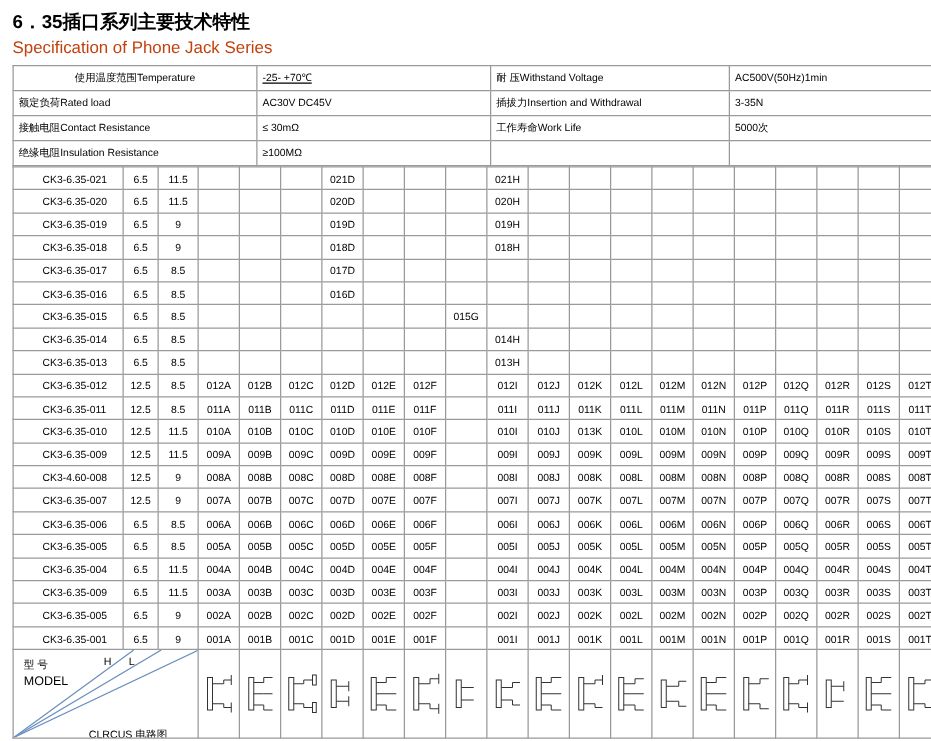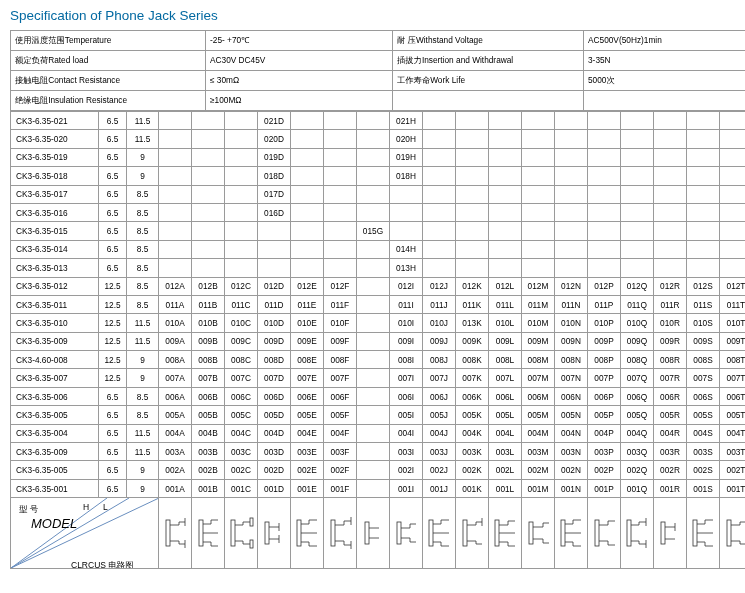--- a/index.html
+++ b/index.html
@@ -26,43 +26,43 @@
     font-weight: bold;
     letter-spacing: 0px;
     line-height: 20px;
     margin: 2px 0 0 2px;
   }
   .title-en {
     font-size: 13.5px;
     font-weight: normal;
     line-height: 18px;
     margin: 1px 0 5px 2px;
-    color: #0369a1;
+    color: #c2410c;
   }
   table.spec {
     border-collapse: collapse;
     width: 729px;
     margin-left: 2px;
     table-layout: fixed;
   }
   table.spec td {
     border: 1px solid #9a9a9a;
     font-size: 8.3px;
     line-height: 11px;
     height: 19px;
     padding: 0 4px;
     vertical-align: middle;
     white-space: nowrap;
     overflow: hidden;
   }
   td.lbl { font-size: 8.3px; }
   td.val { font-size: 8.3px; }
   
-  .w-lbl1 { width: 186px; }
-  .w-val1 { width: 178px; }
+  .w-lbl1 { width: 186px; text-align: center; }
+  .w-val1 { width: 178px; text-decoration: underline; }
   .w-lbl2 { width: 182px; margin-left: 36px; }
   .w-val2 { width: 183px; }
 
   
   table.matrix {
     border-collapse: collapse;
     width: 729px;
     margin-left: 2px;
     table-layout: fixed;
   }
@@ -72,21 +72,21 @@
     line-height: 10px;
     height: 17.4px;
     padding: 0;
     text-align: center;
     vertical-align: middle;
     white-space: nowrap;
     overflow: hidden;
   }
   table.matrix td.model {
     text-align: left;
-    padding-left: 5px;
+    padding-left: 23px;
     margin-top: 40px;
   }
   
   .diagram-row td {
     height: 70px;
     padding: 0;
     vertical-align: top;
   }
   .legend-box {
     position: relative;
@@ -95,23 +95,22 @@
     font-size: 8.3px;
     text-align: right;
   }
   .legend-box .lg-model-cn {
     position: absolute;
     left: 8px; top: 6px;
     font-size: 8.5px;
   }
   .legend-box .lg-model-en {
     position: absolute;
-    left: 20px; top: 21px;
-    font-size: 13px;
-    font-style: italic;
+    left: 8px; top: 21px;
+    font-size: 10px;
   }
   .legend-box .lg-h {
     position: absolute;
     left: 72px; top: 4px;
     font-size: 8.5px;
   }
   .legend-box .lg-l {
     position: absolute;
     left: 92px; top: 4px;
     font-size: 8.5px;
@@ -122,20 +121,21 @@
     font-size: 8.5px;
   }
   .legend-box svg { position: absolute; left: 0; top: 0; }
   .cellsvg { display: block; }
 </style>
 </head>
 <body>
 
 <div class="page">
 
+  <div class="title-cn">6．35插口系列主要技术特性</div>
   <div class="title-en">Specification of Phone Jack Series</div>
 
   <table class="spec">
     <tbody>
       <tr>
         <td class="lbl w-lbl1">使用温度范围Temperature</td>
         <td class="val w-val1">-25- +70℃</td>
         <td class="lbl w-lbl2">耐  压Withstand Voltage</td>
         <td class="val w-val2">AC500V(50Hz)1min</td>
       </tr>

